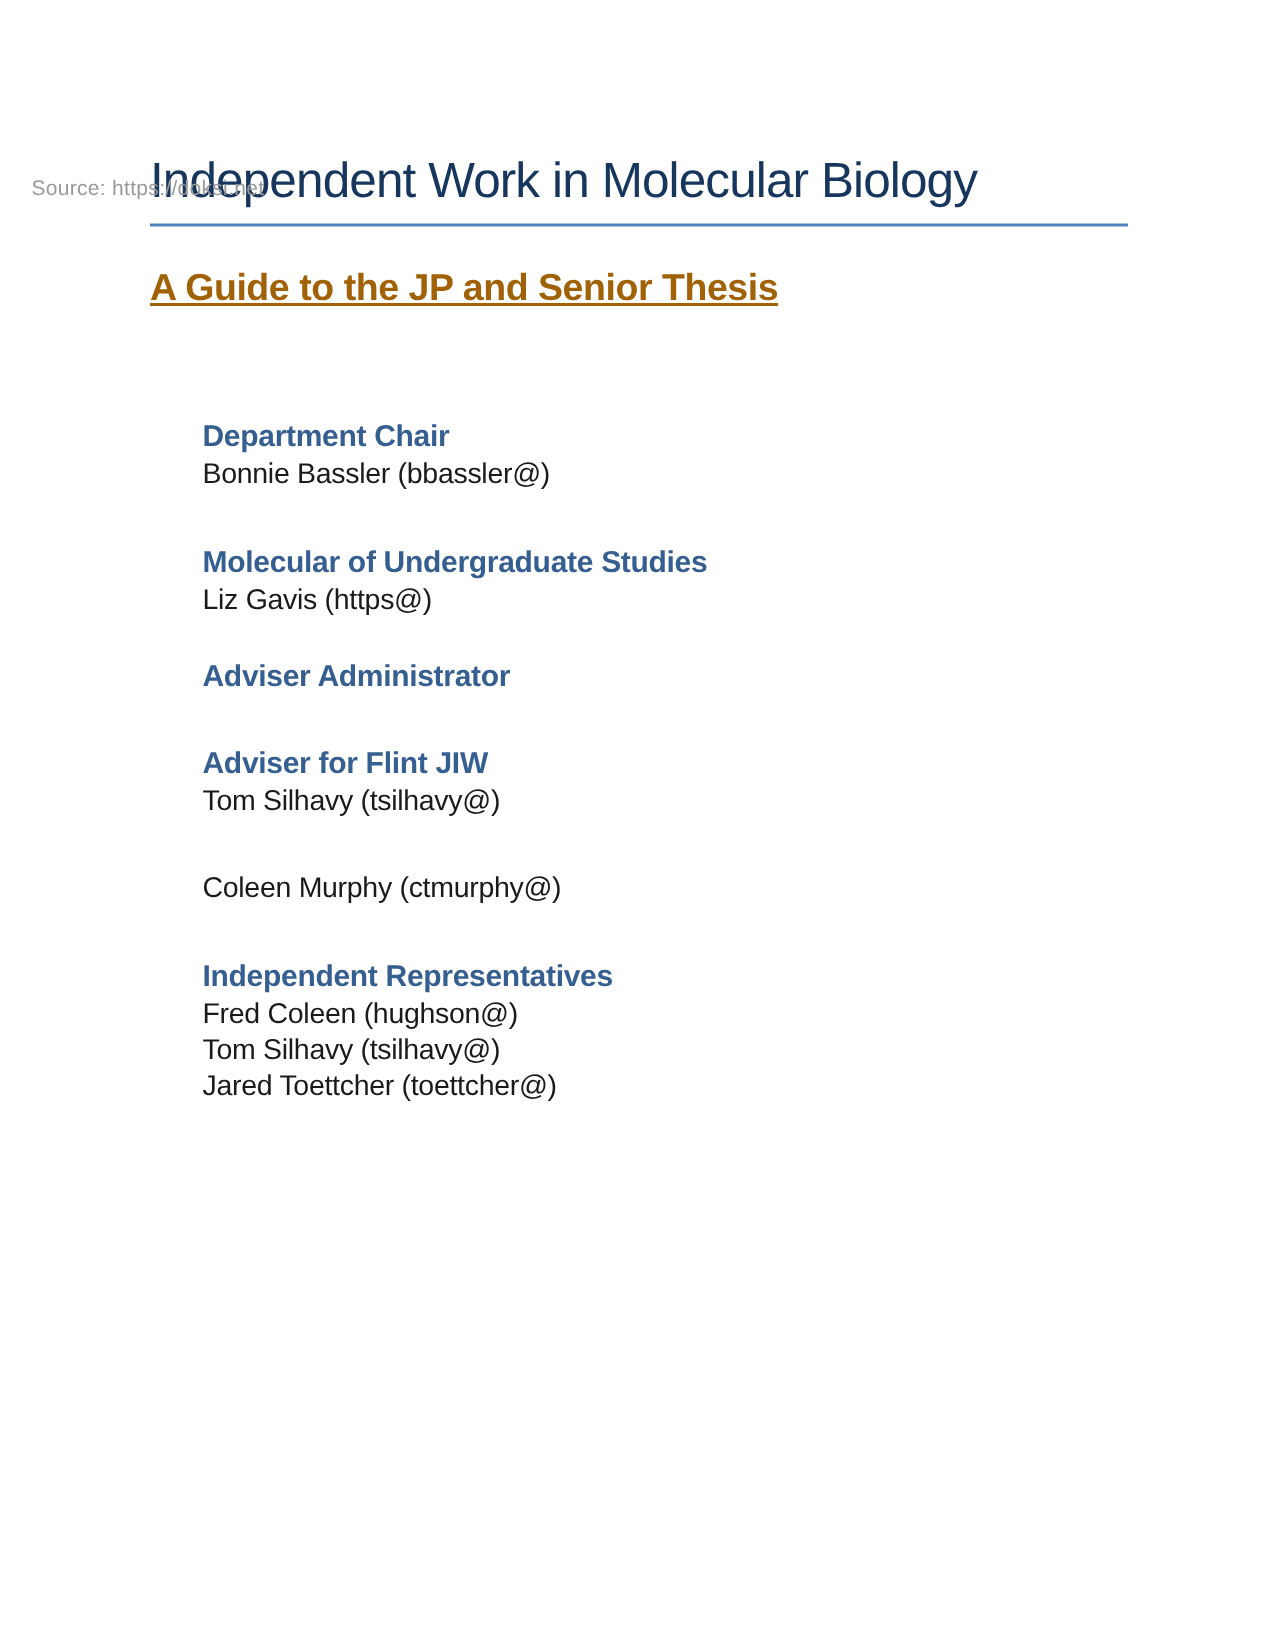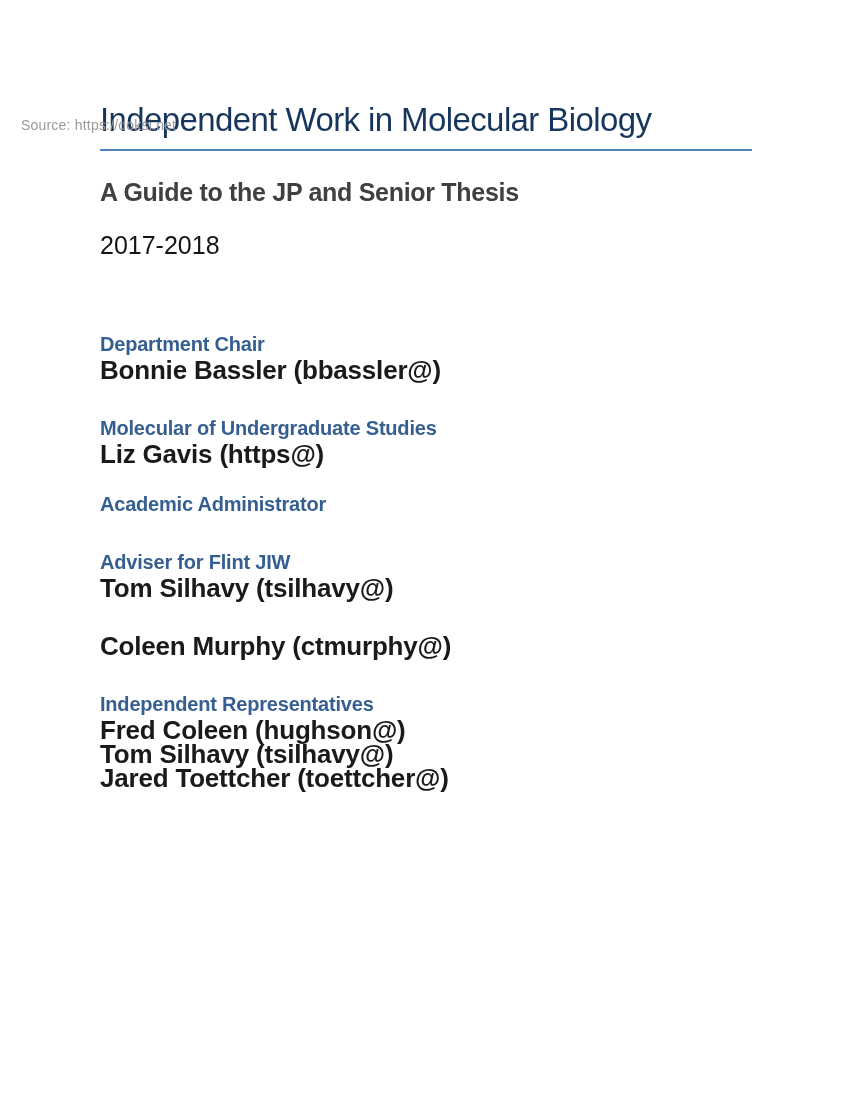--- a/index.html
+++ b/index.html
@@ -42,75 +42,74 @@
     color:var(--title);
     border-bottom:2px solid var(--rule);
     padding-bottom:9px;
   }
   .doc-subtitle{
     margin-top:26px;
     font-size:25px;
     font-weight:700;
     letter-spacing:-0.3px;
     line-height:30px;
-    color:#404040;
+    color:#a16207;
+    text-decoration:underline;
   }
   .doc-year{
     margin-top:23px;
     font-size:25px;
     font-weight:400;
     line-height:30px;
     color:#161616;
   }
-  .section{ margin-top:34px; }
+  .section{ margin-top:34px;margin-left:35px; }
   .section.first{ margin-top:72px; }
   .section.tight{ margin-top:26px; }
   .section h3{
     font-size:20px;
     font-weight:700;
     letter-spacing:-0.2px;
     line-height:24px;
     margin-bottom:2px;
     color:var(--heading);
   }
   .section p{
-    font-size:26px;
+    font-size:19px;
     letter-spacing:-0.2px;
     line-height:24px;
     color:var(--body);
-    font-weight:bold;
   }
 </style>
 </head>
 <body>
 
 <div class="page">
 
   <div class="source-note">Source: https://doksi.net</div>
 
   <div class="content">
 
     <h1 class="doc-title">Independent Work in Molecular Biology</h1>
 
     <h2 class="doc-subtitle">A Guide to the JP and Senior Thesis</h2>
 
-    <p class="doc-year">2017-2018</p>
 
     <div class="section first">
       <h3>Department Chair</h3>
       <p>Bonnie Bassler (bbassler@)</p>
     </div>
 
     <div class="section">
       <h3>Molecular of Undergraduate Studies</h3>
       <p>Liz Gavis (https@)</p>
     </div>
 
     <div class="section tight">
-      <h3>Academic Administrator</h3>
+      <h3>Adviser Administrator</h3>
     </div>
 
     <div class="section">
       <h3>Adviser for Flint JIW</h3>
       <p>Tom Silhavy (tsilhavy@)</p>
     </div>
 
     <div class="section">
       <p>Coleen Murphy (ctmurphy@)</p>
     </div>

